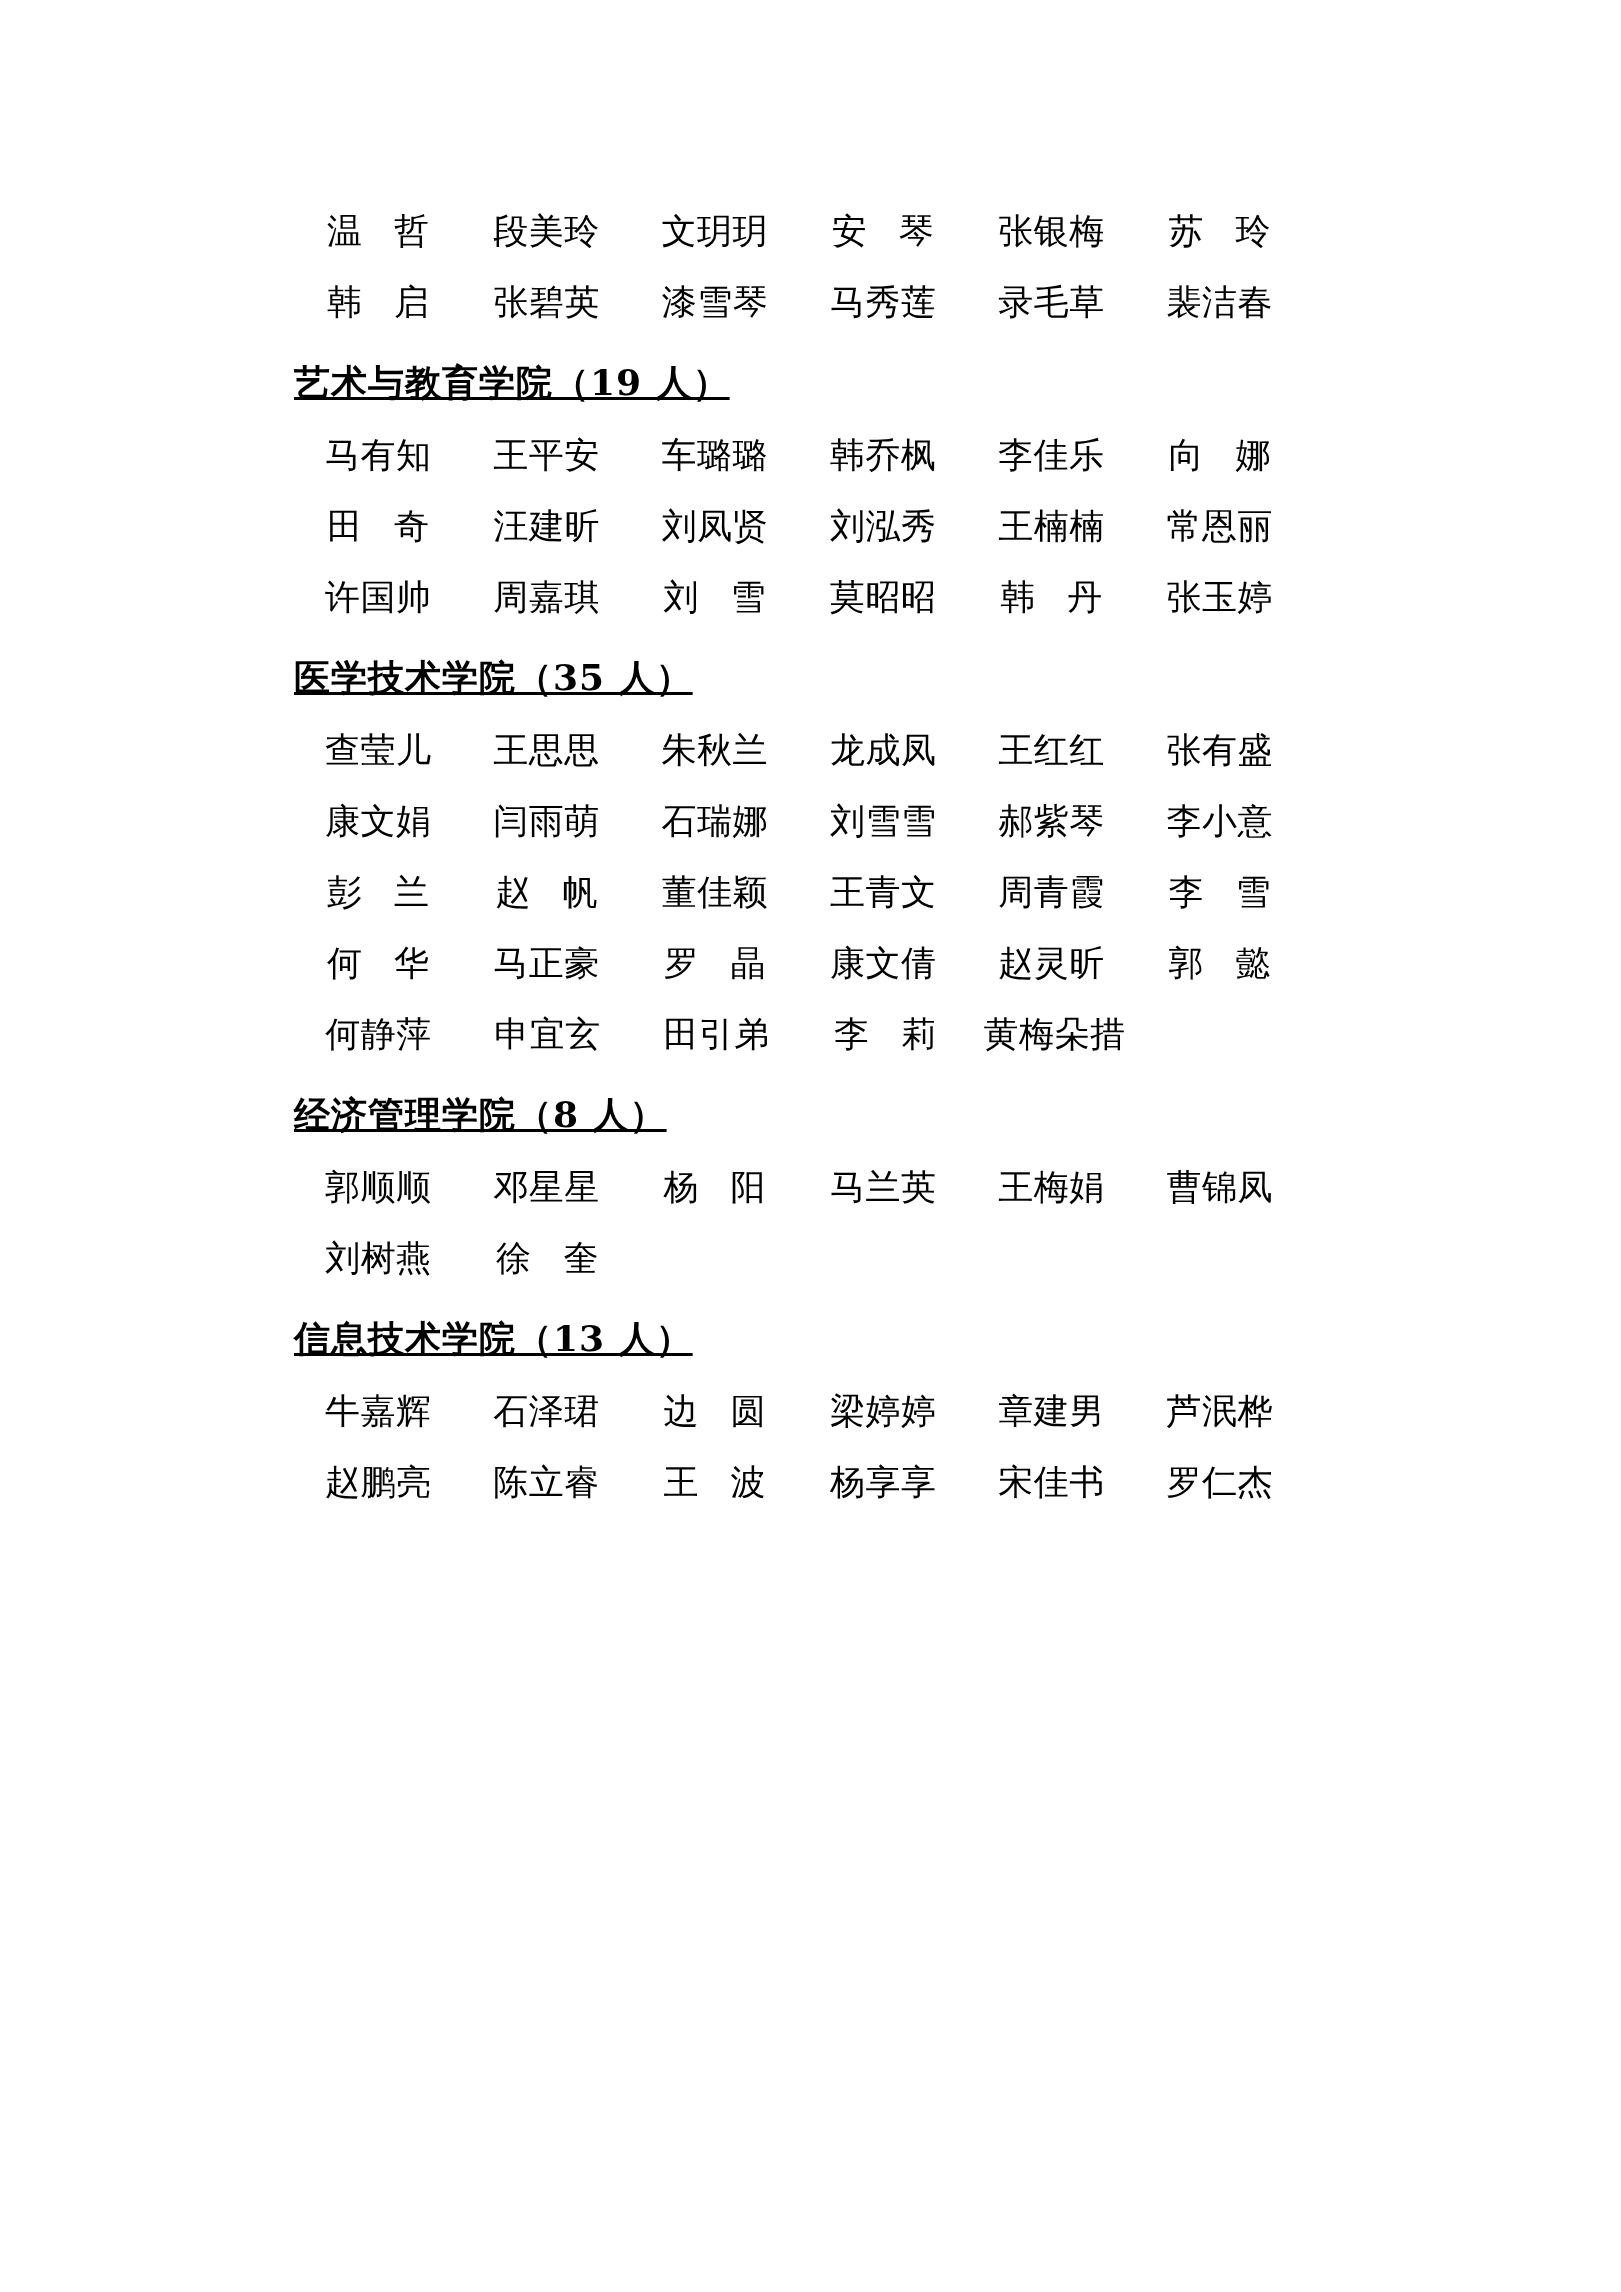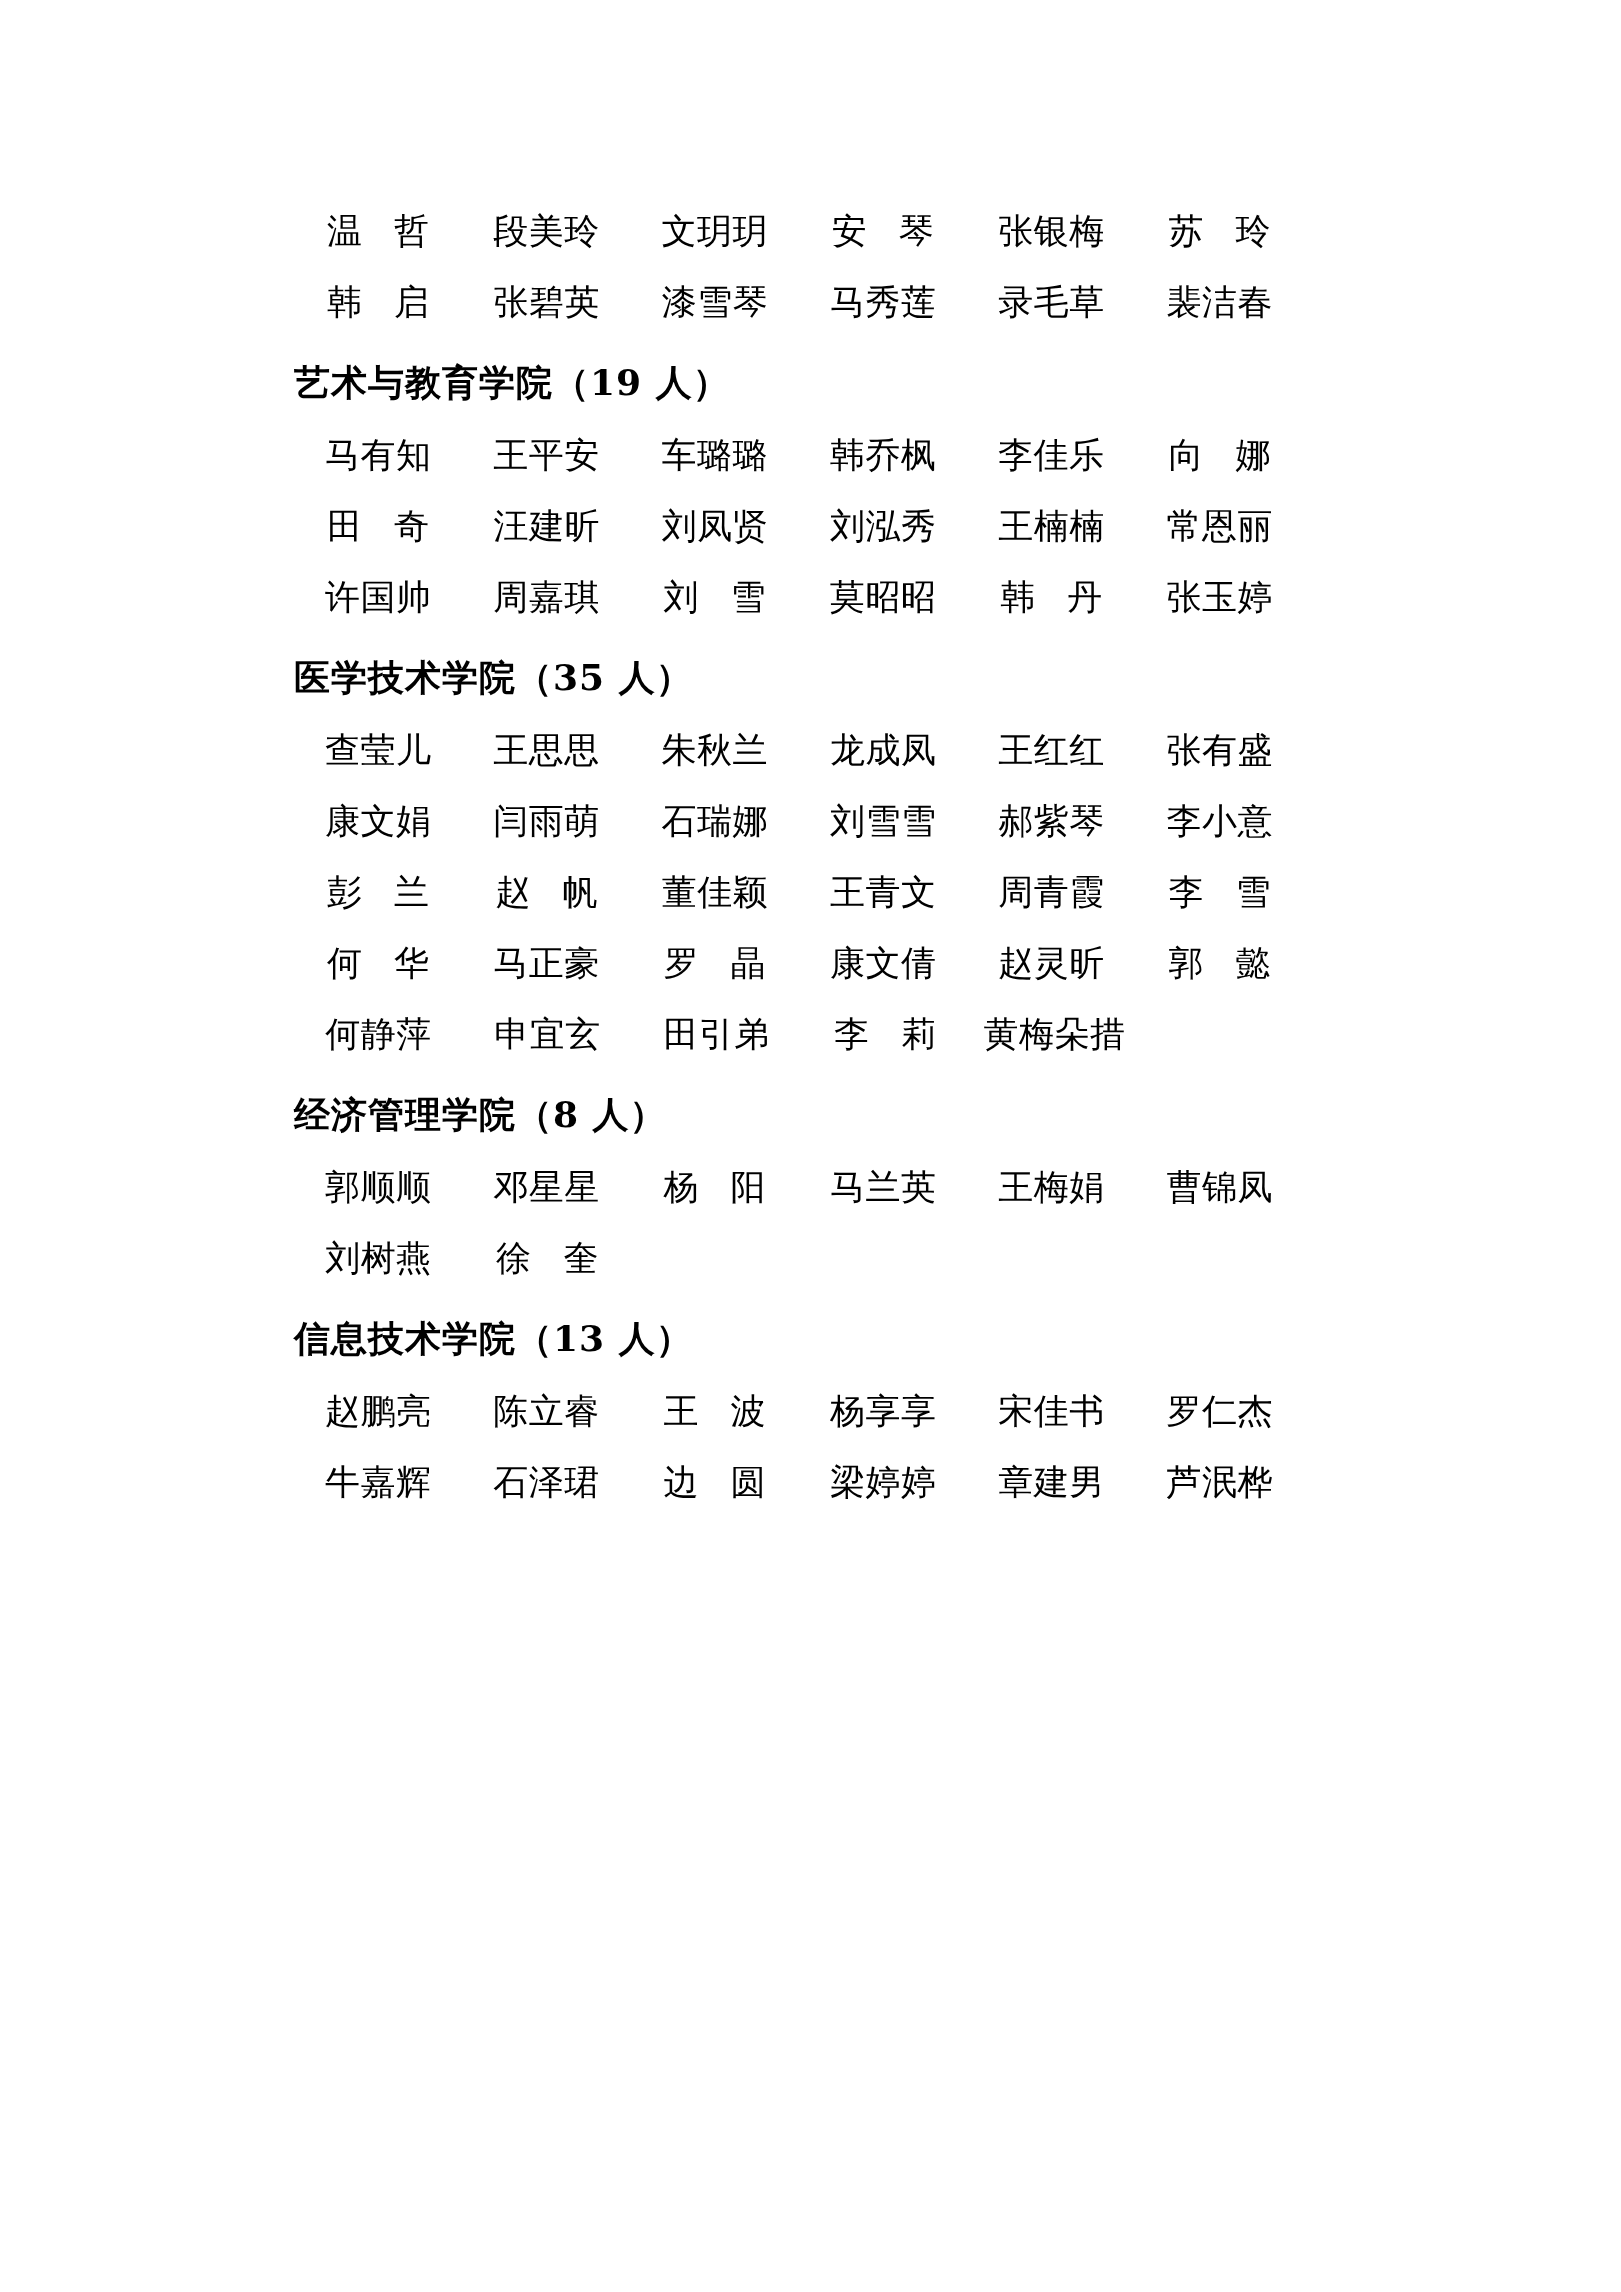--- a/index.html
+++ b/index.html
@@ -46,20 +46,21 @@
     padding: 0 33px;
   }
   .section-heading {
     font-size: 36px;
     line-height: 76px;
     font-weight: bold;
     font-family: "DejaVu Serif", "Liberation Serif", serif;
     letter-spacing: 1px;
     margin-top: 5.9px;
     white-space: nowrap;
+    text-decoration: underline;
   }
   .block {
     margin-bottom: 2px;
   }
 </style>
 </head>
 <body>
 
 <div class="page">
   <div class="doc-body">
@@ -215,39 +216,39 @@
             <div class="name-cell">刘树燕</div>
             <div class="name-cell spread">
               <span class="ch">徐</span>
               <span class="ch">奎</span>
             </div>
           </div>
         </div>
         <div class="block">
           <div class="section-heading">信息技术学院（13 人）</div>
           <div class="name-row">
+            <div class="name-cell">牛嘉辉</div>
+            <div class="name-cell">石泽珺</div>
+            <div class="name-cell spread">
+              <span class="ch">边</span>
+              <span class="ch">圆</span>
+            </div>
+            <div class="name-cell">梁婷婷</div>
+            <div class="name-cell">章建男</div>
+            <div class="name-cell">芦泯桦</div>
+          </div>
+          <div class="name-row">
             <div class="name-cell">赵鹏亮</div>
             <div class="name-cell">陈立睿</div>
             <div class="name-cell spread">
               <span class="ch">王</span>
               <span class="ch">波</span>
             </div>
             <div class="name-cell">杨享享</div>
             <div class="name-cell">宋佳书</div>
             <div class="name-cell">罗仁杰</div>
           </div>
-          <div class="name-row">
-            <div class="name-cell">牛嘉辉</div>
-            <div class="name-cell">石泽珺</div>
-            <div class="name-cell spread">
-              <span class="ch">边</span>
-              <span class="ch">圆</span>
-            </div>
-            <div class="name-cell">梁婷婷</div>
-            <div class="name-cell">章建男</div>
-            <div class="name-cell">芦泯桦</div>
-          </div>
         </div>
       </div>
 
   </div>
 </div>
 
 
 </body></html>

